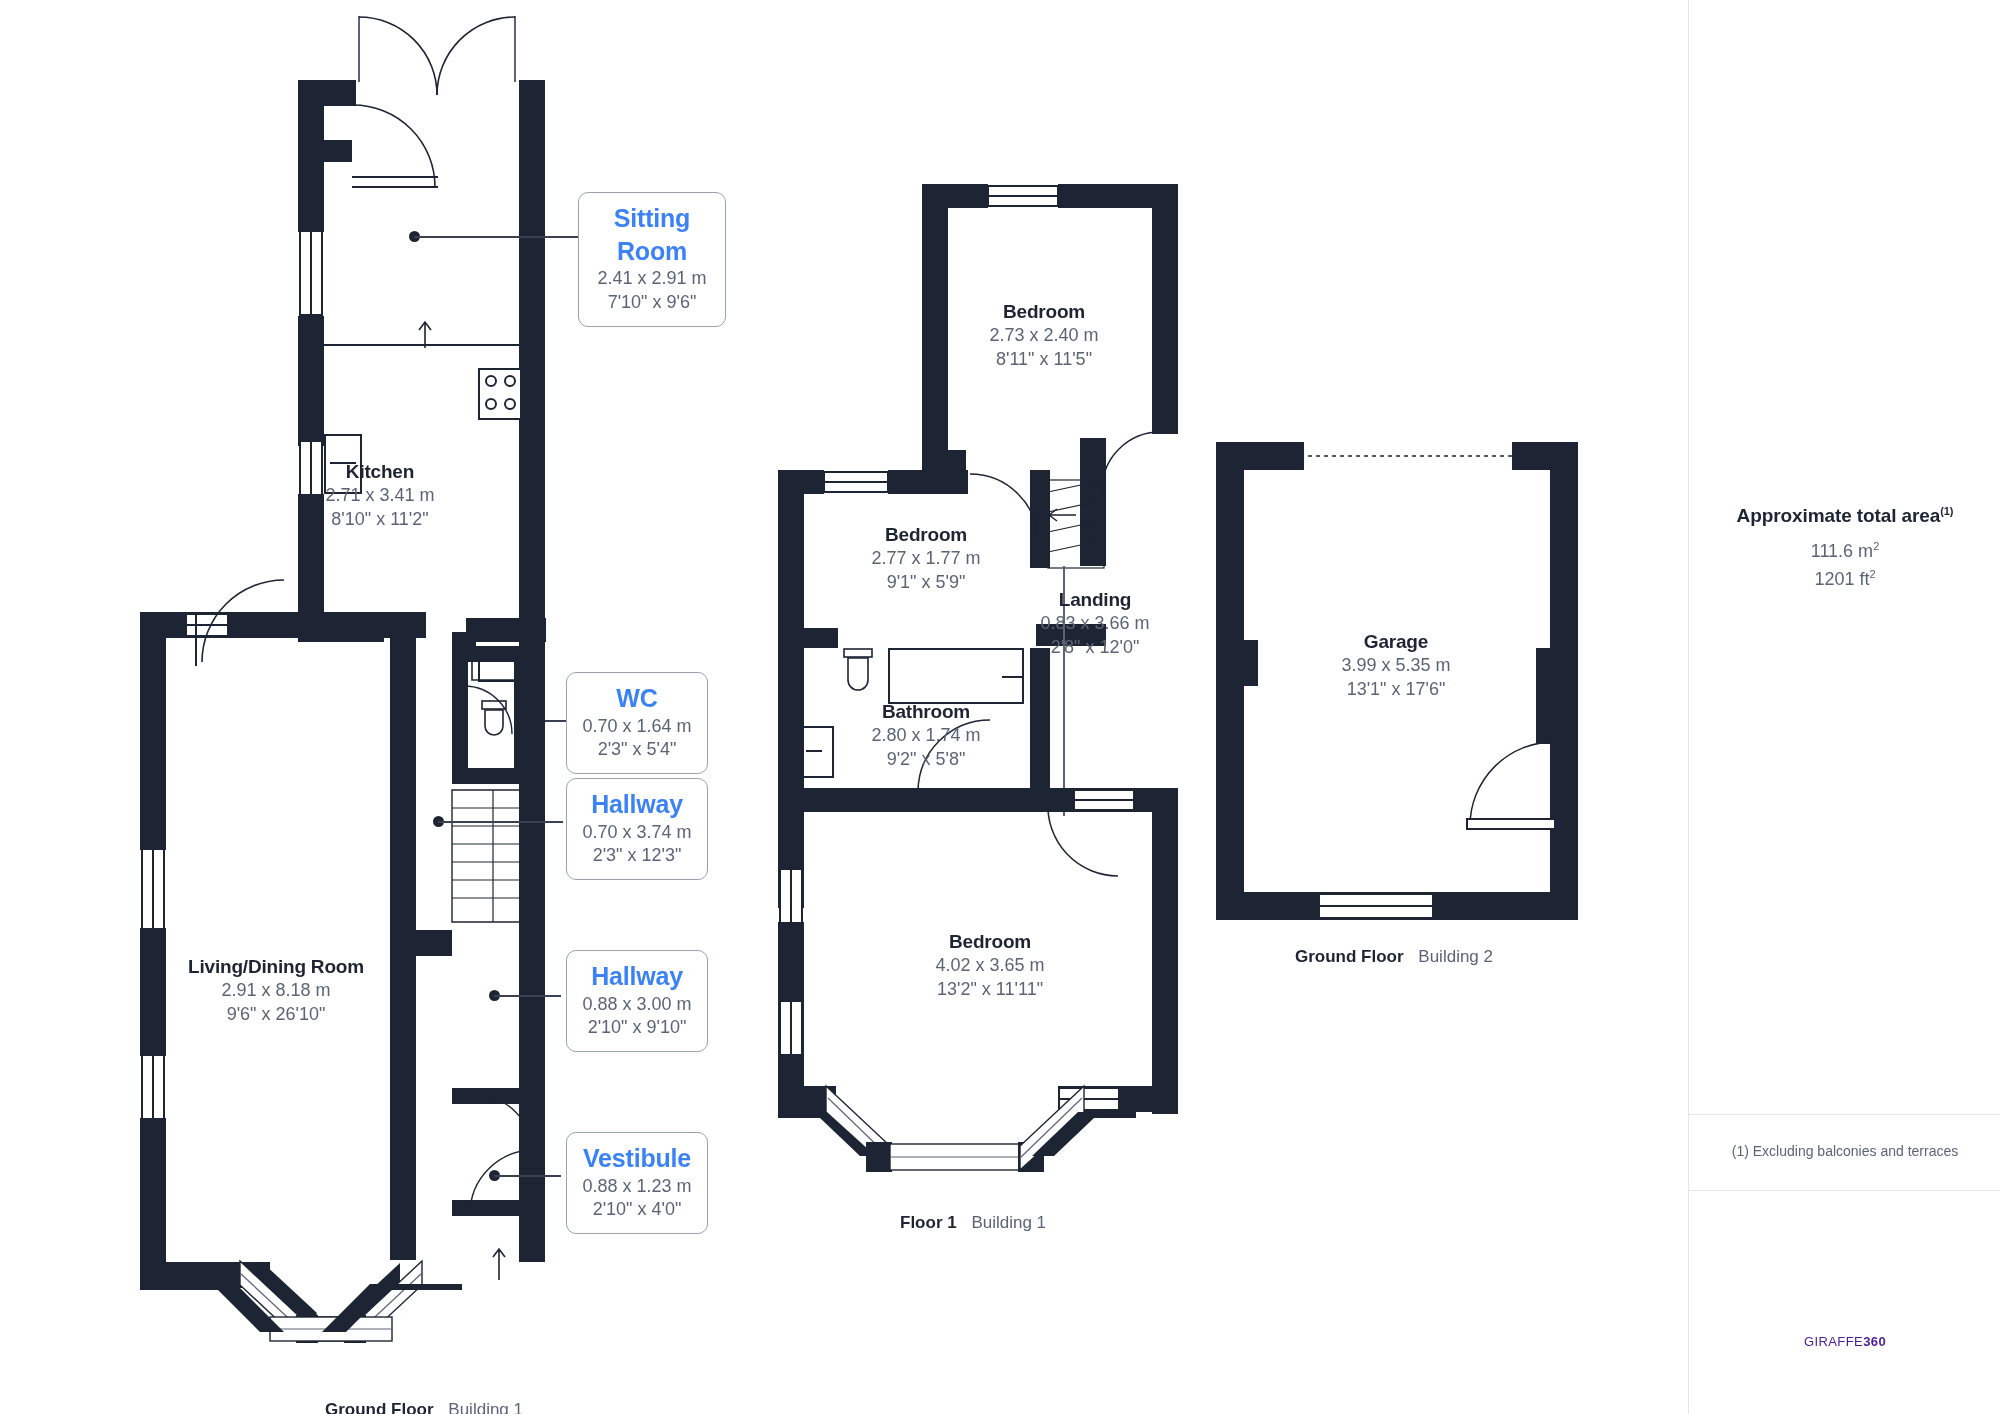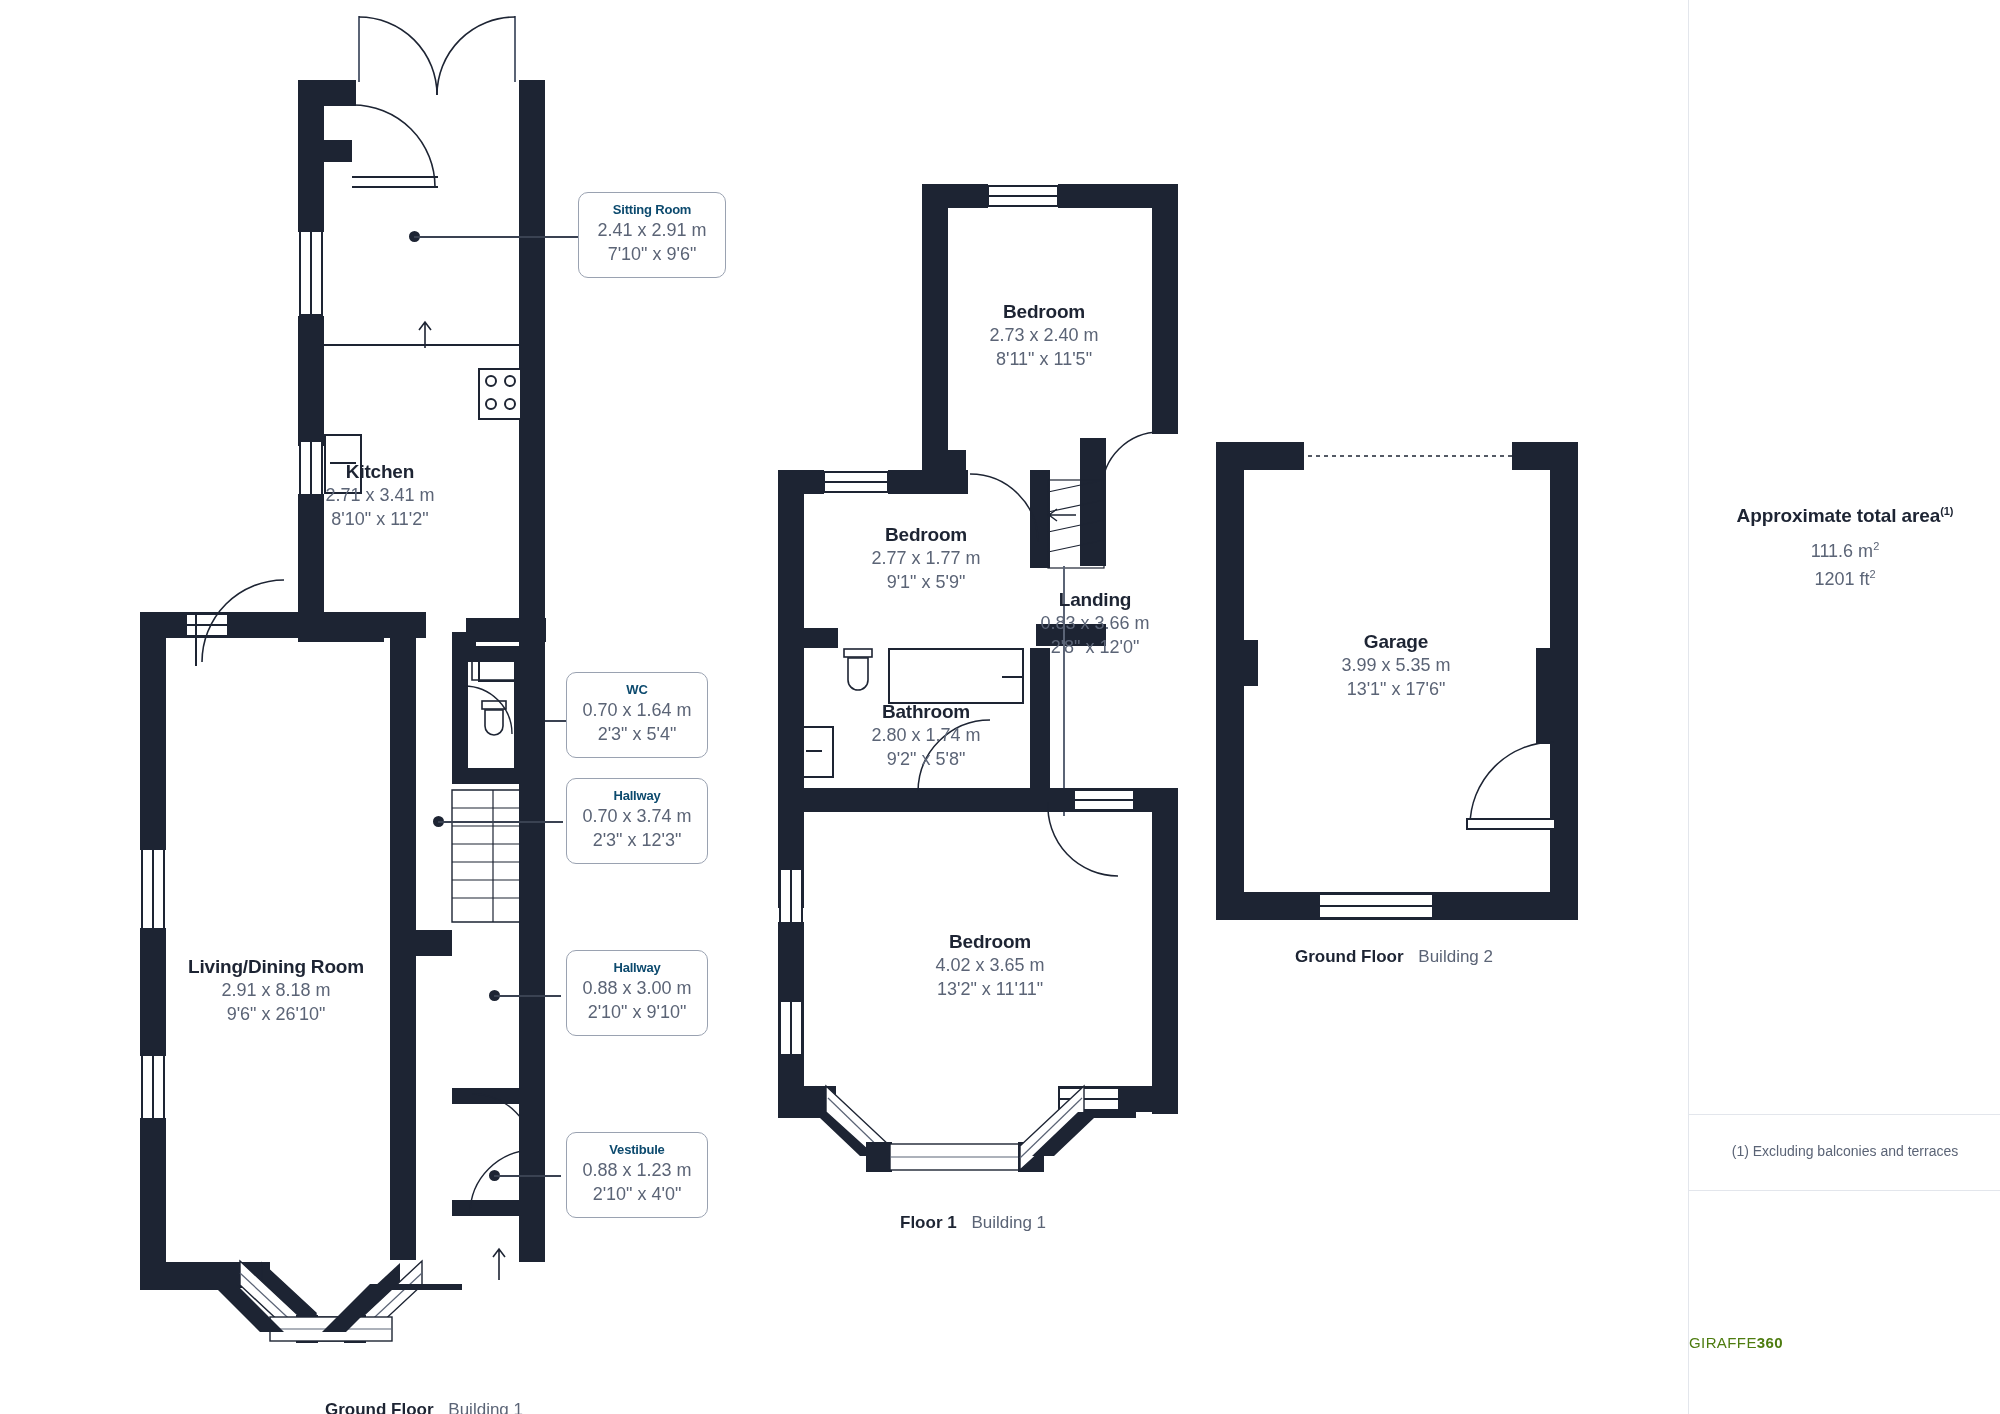--- a/index.html
+++ b/index.html
@@ -33,22 +33,22 @@
   }
   .sb-foot1{
     position:absolute;top:1143px;left:0;width:312px;text-align:center;
     font-size:14px;color:#5b6476;
   }
   .sb-foot2{
     position:absolute;top:1218px;left:26px;width:260px;text-align:center;
     font-size:14px;color:#5b6476;line-height:1.55;
   }
   .sb-brand{
-    position:absolute;top:1334px;left:0;width:312px;
-    font-size:15px;color:#4d7c0f;letter-spacing:.4px;
+    position:absolute;top:1334px;left:0;width:312px;text-align:center;
+    font-size:13px;color:#4c1d95;letter-spacing:.4px;
   }
   .sb-brand b{font-weight:700;}
 
   
   .wall{position:absolute;background:#1d2433;}
   .win{position:absolute;background:#ffffff;border:2px solid #1d2433;box-sizing:border-box;}
   .winline{position:absolute;background:#1d2433;}
   .thin{position:absolute;background:#5b6476;}
   .arcbox{position:absolute;}
   .arcbox svg{display:block;overflow:visible;}
@@ -58,21 +58,21 @@
   
   .roomlbl{position:absolute;text-align:center;white-space:nowrap;}
   .roomlbl .rn{font-size:19px;font-weight:700;color:#1d2433;line-height:1.28;letter-spacing:-.2px;}
   .roomlbl .rd{font-size:18px;color:#5b6476;line-height:1.3;font-weight:400;}
 
   
   .callout{
     position:absolute;border:1px solid #9aa2b1;border-radius:10px;background:#fff;
     text-align:center;padding:9px 14px 11px 14px;box-sizing:border-box;
   }
-  .callout .rn{font-size:13px;font-weight:700;color:#0c4a6e;line-height:1.3;letter-spacing:-.2px;}
+  .callout .rn{font-size:25px;font-weight:700;color:#3b82f6;line-height:1.3;letter-spacing:-.2px;}
   .callout .rd{font-size:18px;color:#5b6476;line-height:1.32;font-weight:400;}
   .leader{position:absolute;height:1.5px;background:#3a4252;}
   .dot{position:absolute;width:11px;height:11px;border-radius:50%;background:#1d2433;}
 
   
   .caption{position:absolute;white-space:nowrap;font-size:17px;}
   .caption .cf{font-weight:700;color:#1d2433;}
   .caption .cb{color:#5b6476;margin-left:10px;}
 </style>
 </head>

